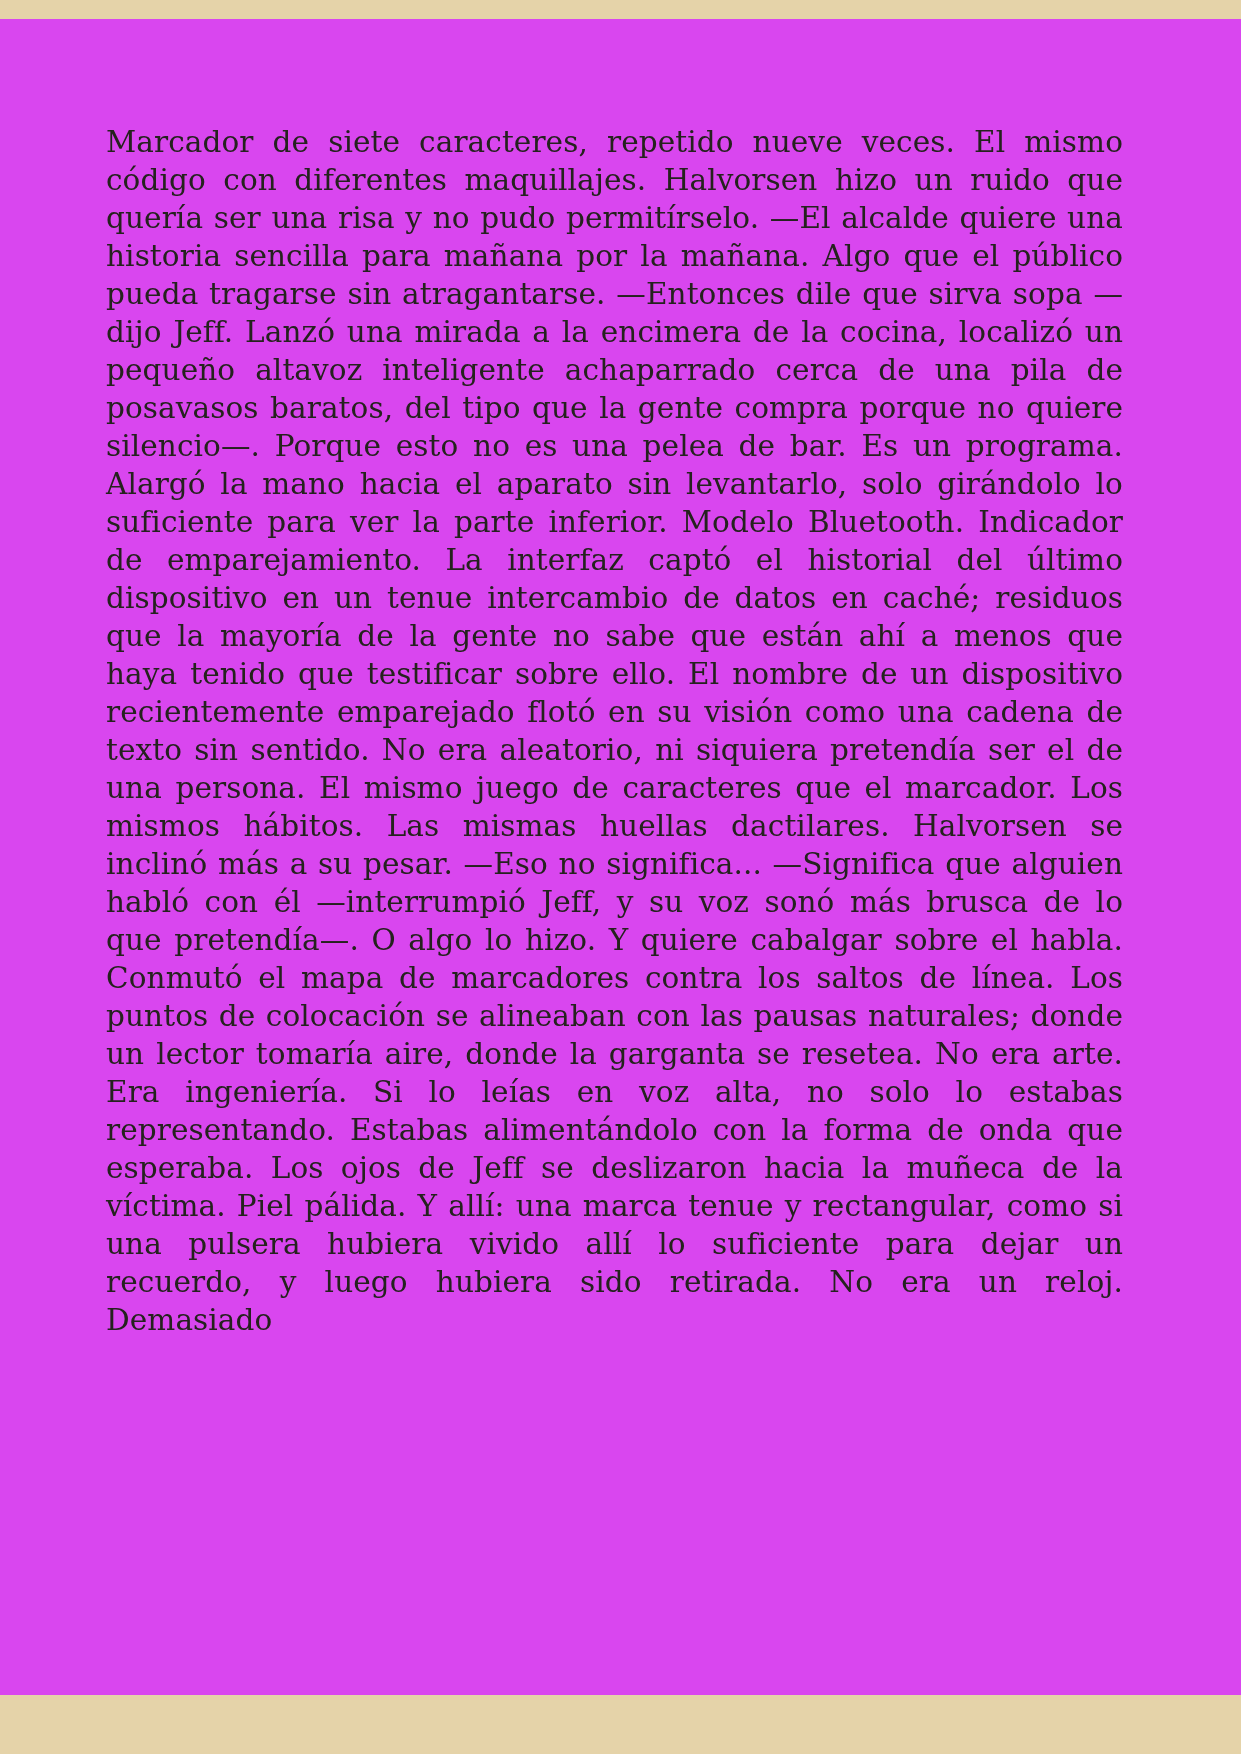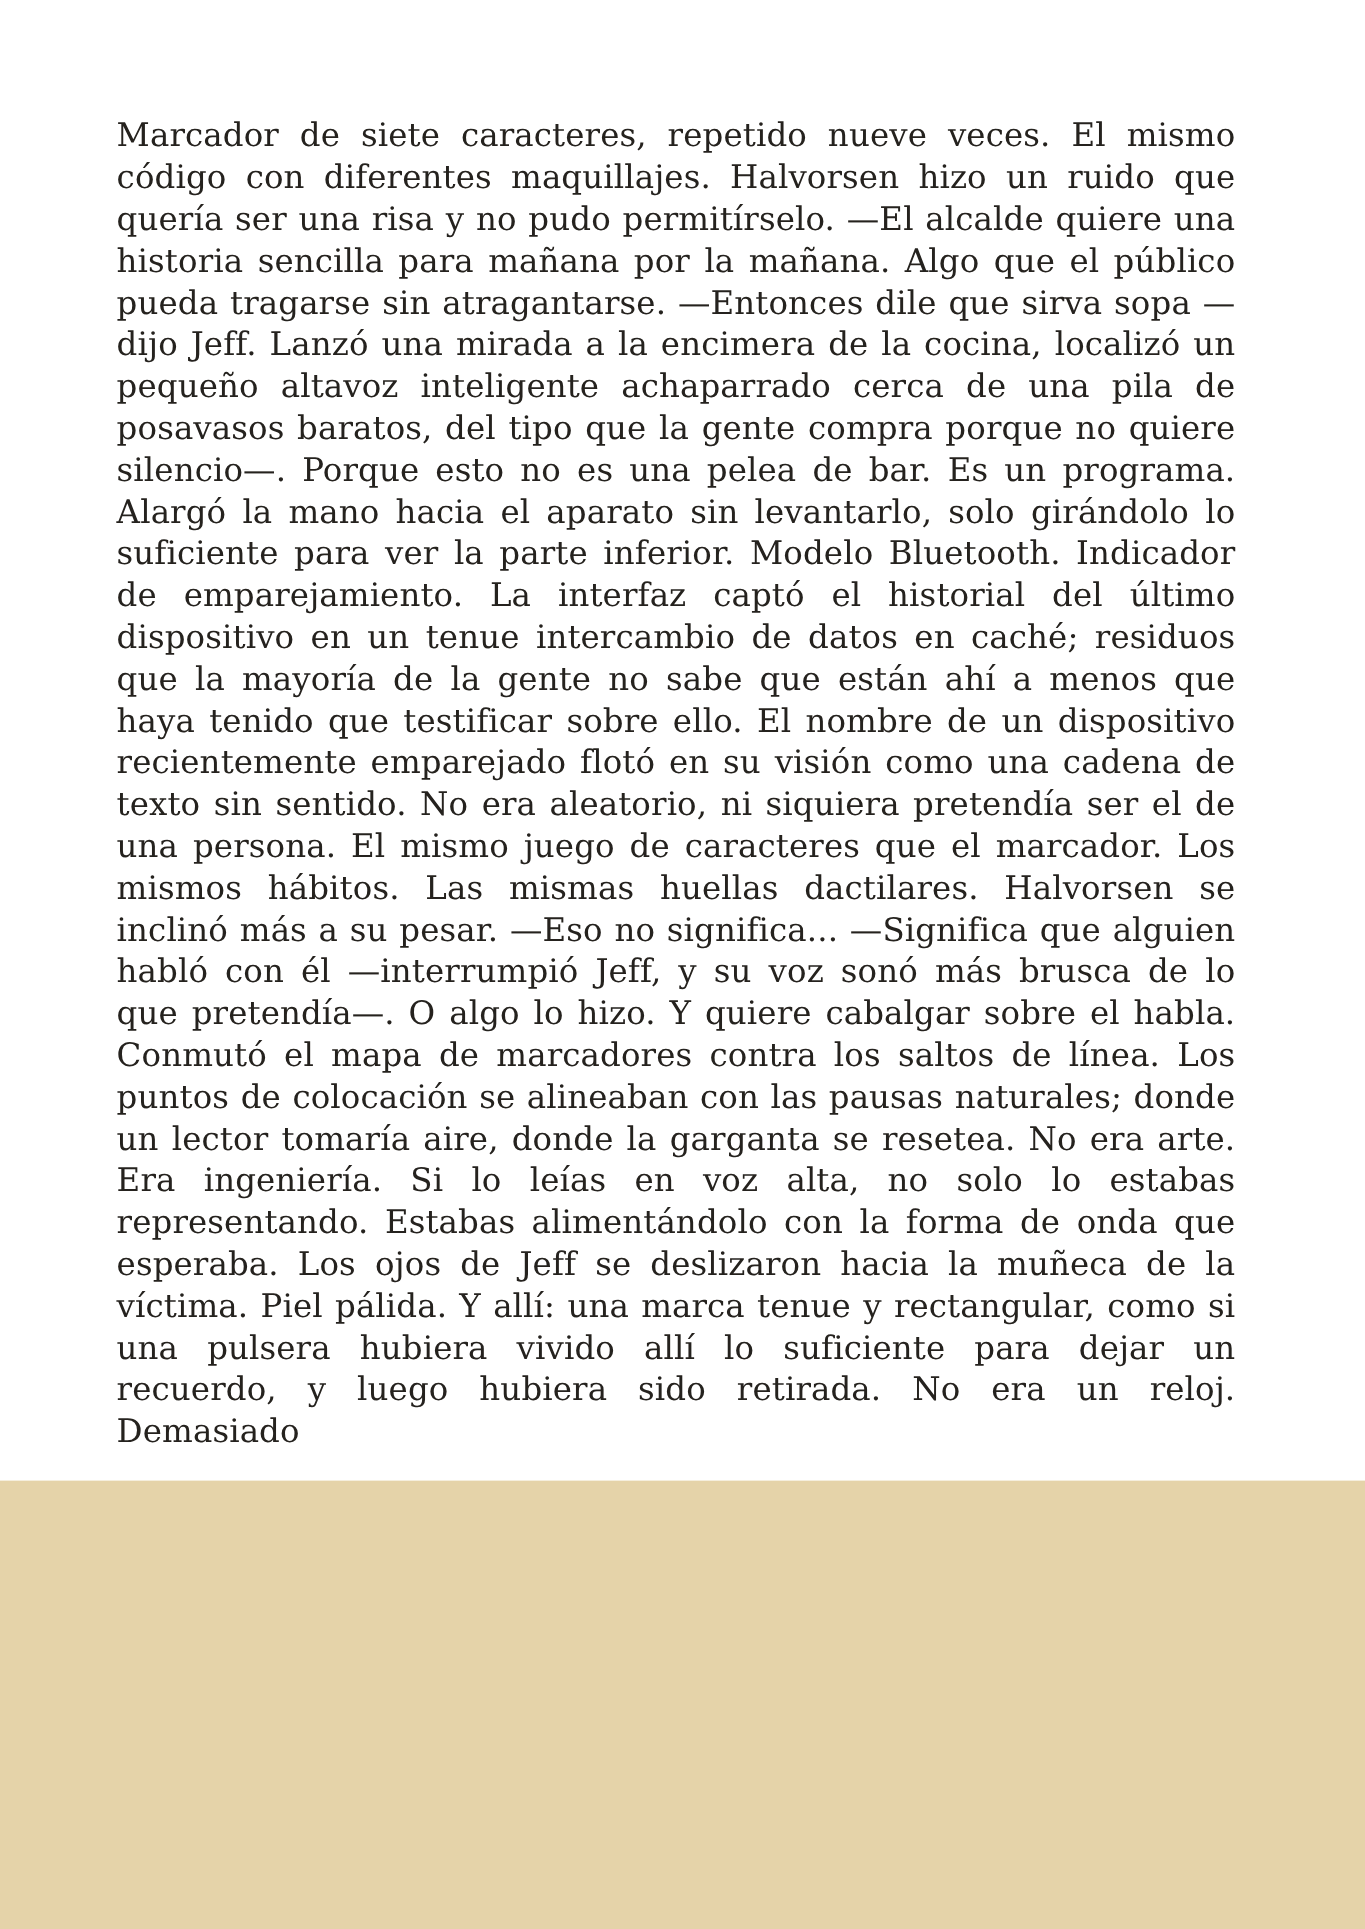--- a/index.html
+++ b/index.html
@@ -10,23 +10,24 @@
     width: 1241px;
     height: 1754px;
     background: #e5d3a9;
     font-family: "DejaVu Serif", "Liberation Serif", serif;
     overflow: hidden;
   }
 
   .page {
     position: relative;
     width: 1241px;
-    height: 1346px;
-    background: #ffffff;
+    height: 1676px;
+    background: #d946ef;
     box-sizing: border-box;
+    margin-top: 19px;
   }
 
   .text-column {
     position: absolute;
     left: 106px;
     top: 104px;
     width: 1017px;
   }
 
   .body-paragraph {

